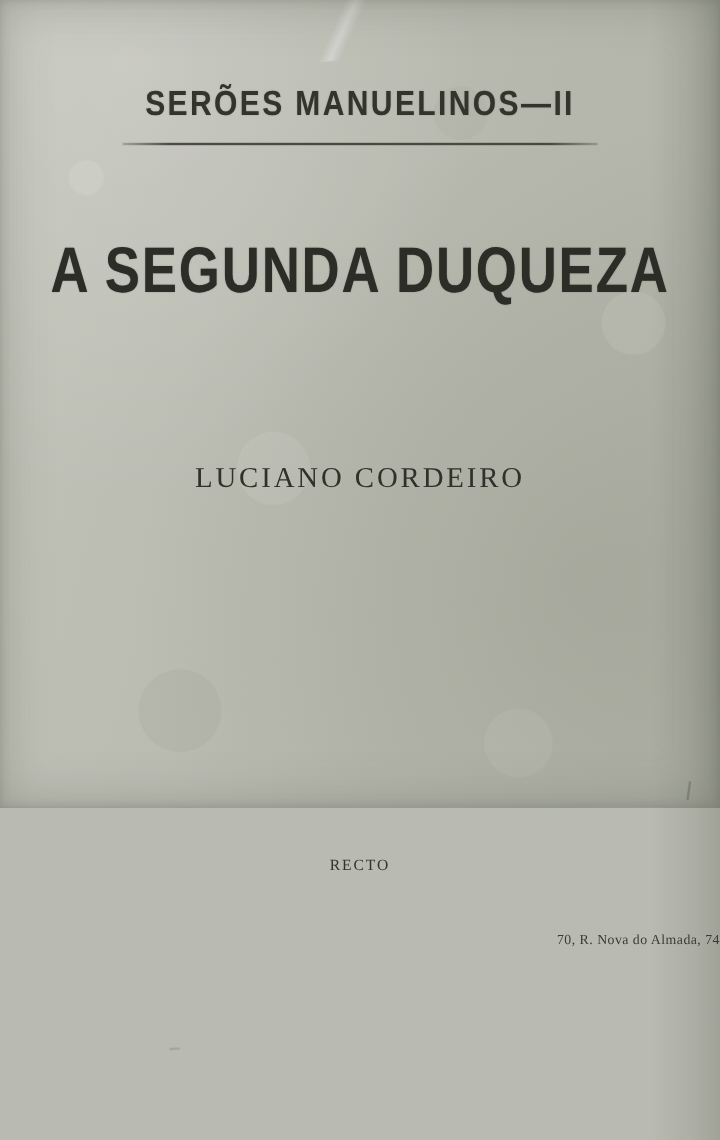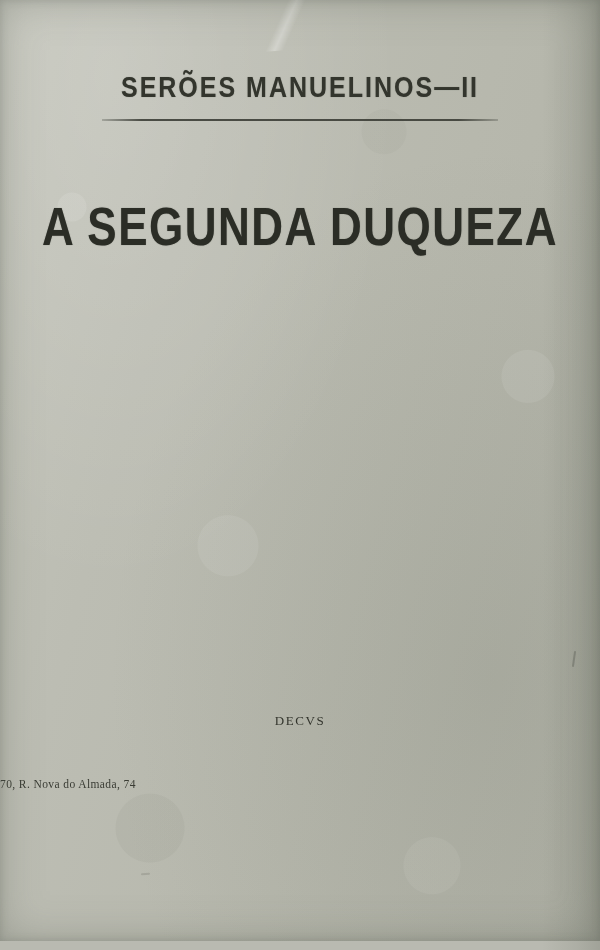--- a/index.html
+++ b/index.html
@@ -11,21 +11,21 @@
     height: 950px;
     overflow: hidden;
     background: #b9bab1;
     font-family: "Liberation Serif", serif;
   }
 
   
   #page {
     position: relative;
     width: 600px;
-    height: 941px;
+    height: 673px;
     background:
       radial-gradient(ellipse at 18% 8%, rgba(255,255,255,0.16), rgba(255,255,255,0) 42%),
       radial-gradient(ellipse at 82% 72%, rgba(120,125,112,0.22), rgba(120,125,112,0) 55%),
       linear-gradient(105deg, #c3c4ba 0%, #bcbdb3 28%, #b7b8ad 60%, #b1b2a7 100%);
   }
   
   #grain {
     position: absolute;
     inset: 0;
     background-image:
@@ -160,21 +160,21 @@
     text-align: center;
     font-family: "Liberation Serif", serif;
     font-size: 19px;
     letter-spacing: 3.2px;
     color: #34362e;
   }
   #imprint-address {
     position: absolute;
     left: 0; top: 778px;
     width: 600px;
-    text-align: left;
+    text-align: right;
     font-family: "Liberation Serif", serif;
     font-size: 11.5px;
     letter-spacing: 0.4px;
     color: #3a3c34;
   }
 </style>
 </head>
 <body>
 
 <div id="page">
@@ -185,21 +185,22 @@
   <div id="speck1"></div>
   <div id="speck2"></div>
 
   <div id="series-title" class="ink">SERÕES MANUELINOS—II</div>
 
   <div id="rule"></div>
 
   <div id="main-title" class="ink">A SEGUNDA DUQUEZA</div>
 
 
-
-
-  <div id="imprint-city" class="ink">DECVS</div>
+  <div id="author" class="ink">LUCIANO CORDEIRO</div>
+
+
+  <div id="imprint-city" class="ink">RECTO</div>
 
 
   <div id="imprint-address" class="ink">70, R. Nova do Almada, 74</div>
 
   <div id="vignette"></div>
 </div>
 
 </body></html>

